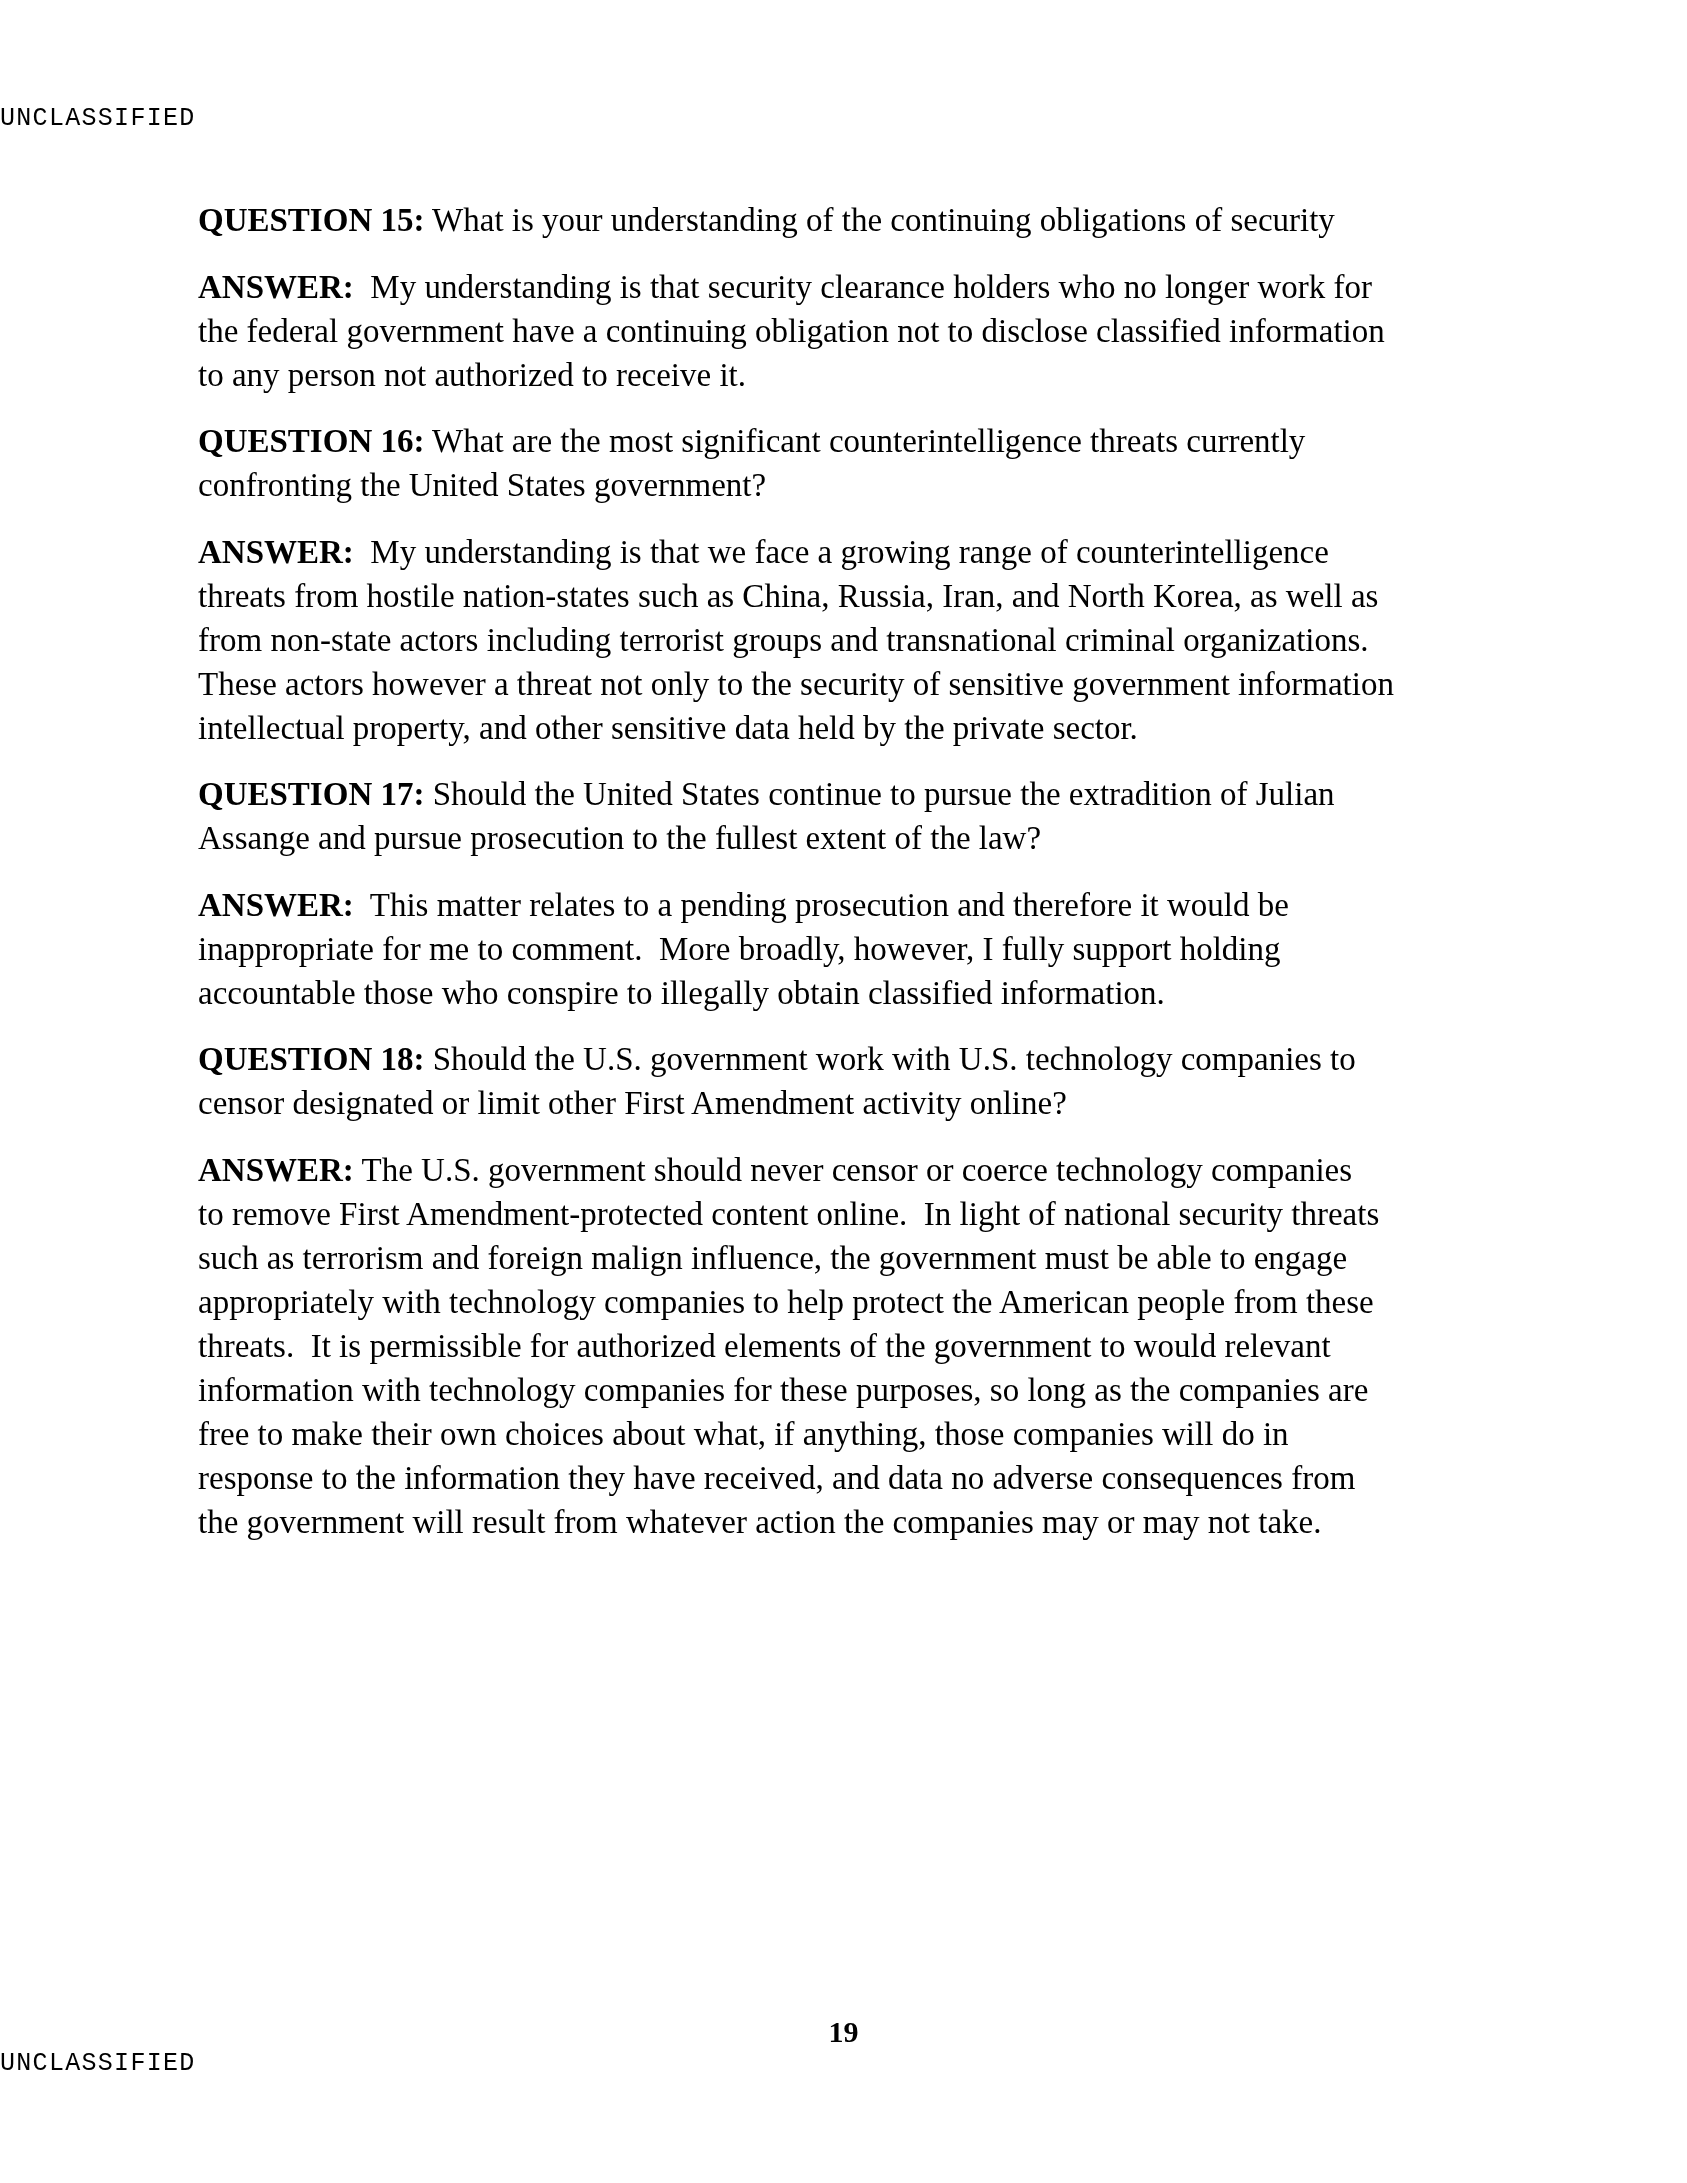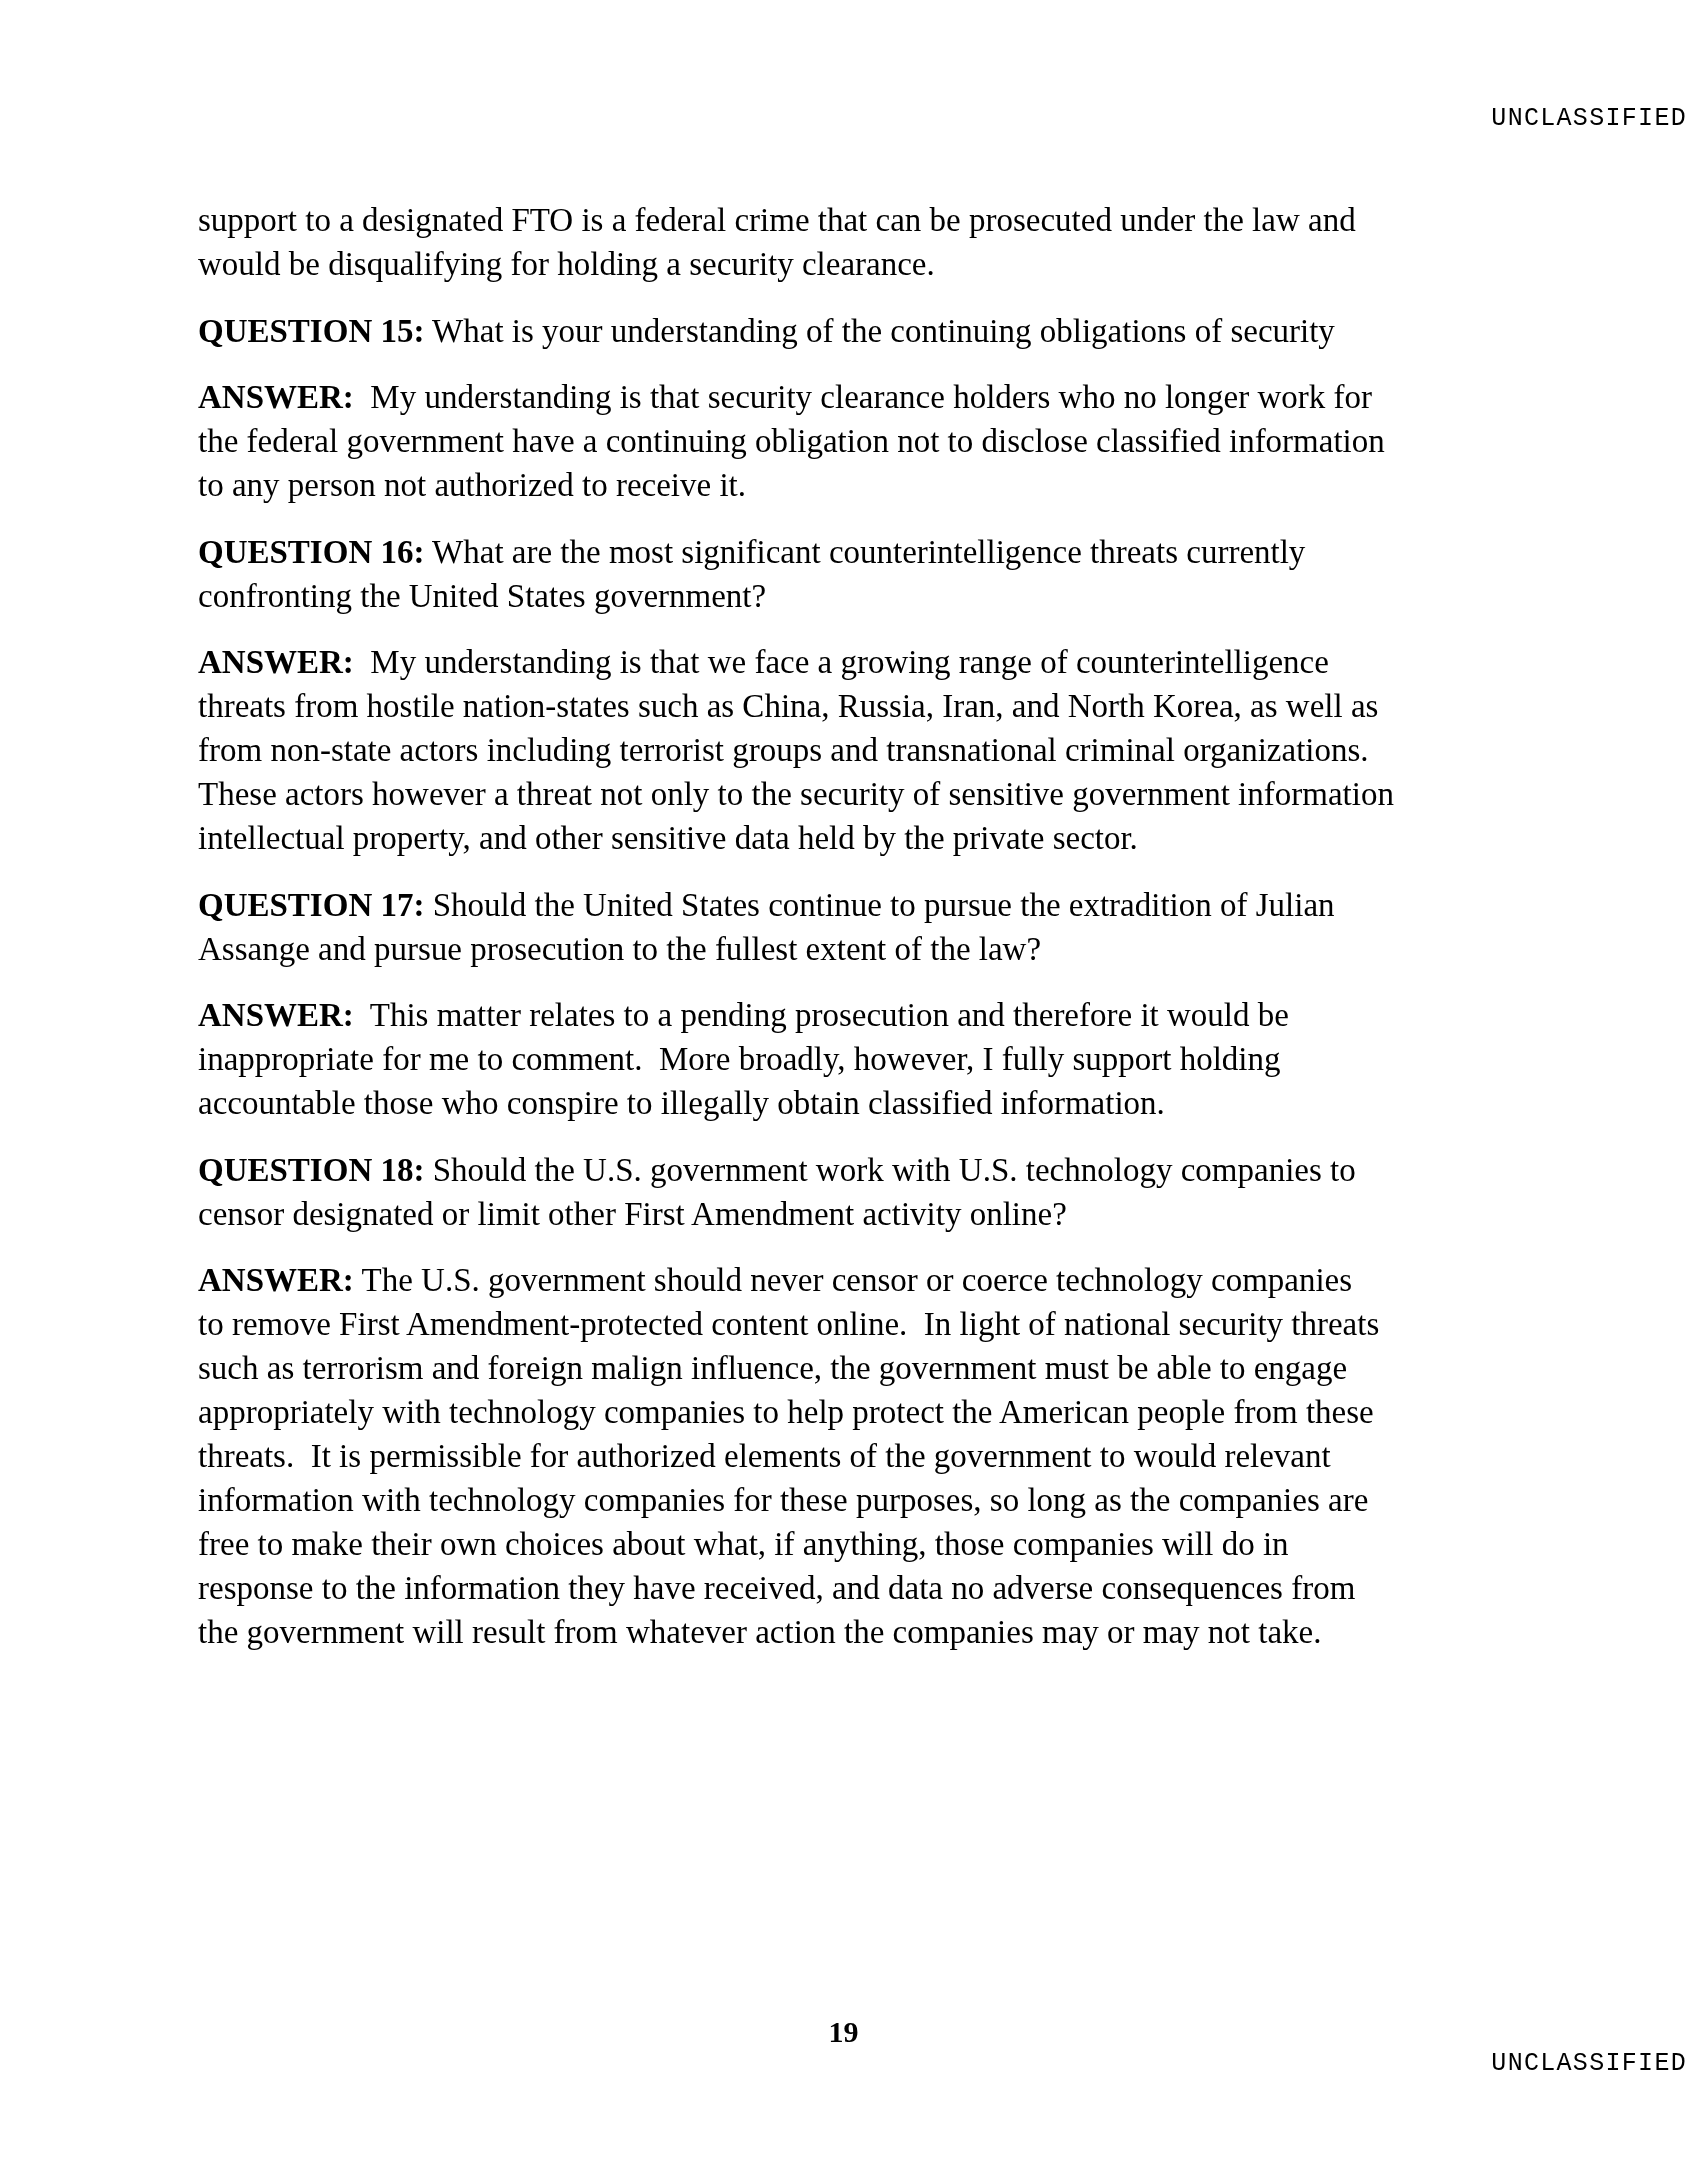--- a/index.html
+++ b/index.html
@@ -11,21 +11,21 @@
     width: 1687px;
     height: 2183px;
     position: relative;
     overflow: hidden;
     color: #000000;
   }
   .classification {
     position: absolute;
     left: 0;
     width: 1687px;
-    text-align: right;
+    text-align: left;
     font-family: "Liberation Mono", "DejaVu Sans Mono", monospace;
     font-size: 25px;
     letter-spacing: 1.3px;
     line-height: 1;
   }
   #header-class { top: 106px; }
   #footer-class { top: 2051px; }
   .page-number {
     position: absolute;
     left: 0;
@@ -57,24 +57,20 @@
     font-weight: bold;
   }
 </style>
 </head>
 <body>
 
 <div id="header-class" class="classification">UNCLASSIFIED</div>
 
 <div class="body">
 
-  <p class="para">
-    <span class="line">support to a designated FTO is a federal crime that can be prosecuted under the law and</span>
-    <span class="line">would be disqualifying for holding a security clearance.</span>
-  </p>
 
   <p class="para">
     <span class="line"><span class="label">QUESTION 15:</span><span> What is your understanding of the continuing obligations of security</span></span>
   </p>
   <p class="para">
     <span class="line"><span class="label">ANSWER:</span><span>  My understanding is that security clearance holders who no longer work for</span></span>
     <span class="line">the federal government have a continuing obligation not to disclose classified information</span>
     <span class="line">to any person not authorized to receive it.</span>
   </p>
 

